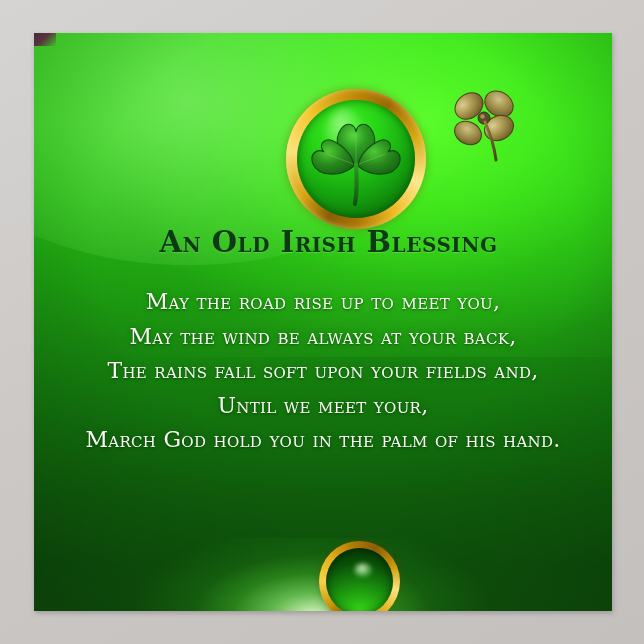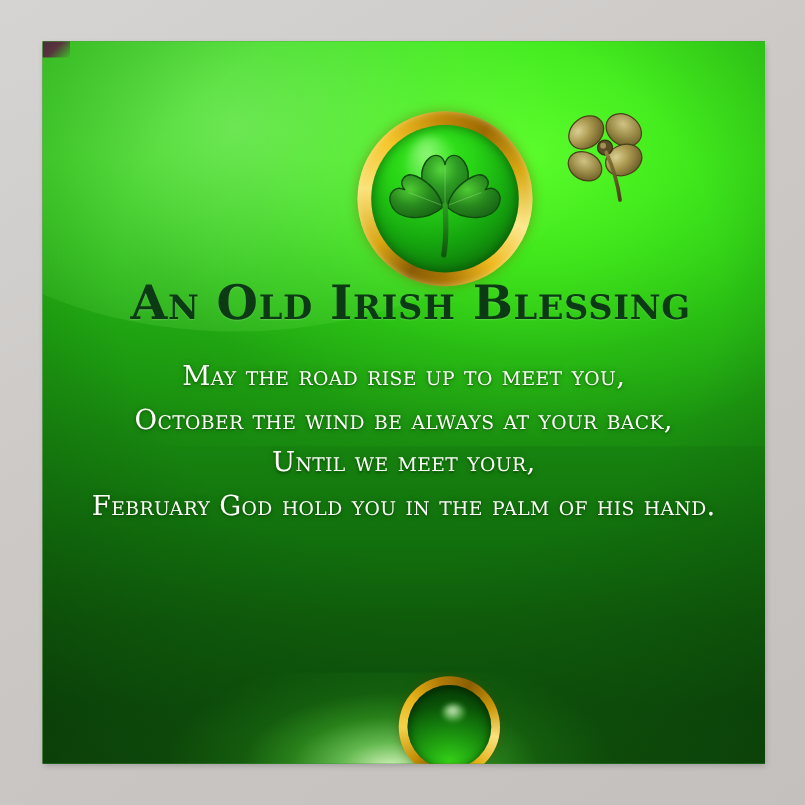--- a/index.html
+++ b/index.html
@@ -238,21 +238,21 @@
   }
 
   
   #title {
     position: absolute;
     left: 11px;
     right: 0;
     top: 193px;
     text-align: center;
     font-family: "DejaVu Serif", "Liberation Serif", serif;
-    font-size: 38px;
+    font-size: 29px;
     line-height: 32px;
     font-weight: 700;
     letter-spacing: .5px;
     color: #0b3a14;
     font-variant: small-caps;
     text-shadow: 0 1px 1px rgba(255,255,255,0.18);
     white-space: nowrap;
   }
   #poem {
     position: absolute;
@@ -357,23 +357,24 @@
       <circle cx="38" cy="35" r="6" fill="#5d4a28" stroke="#3a2f14" stroke-width="1"></circle>
       <circle cx="36.5" cy="33.5" r="2.3" fill="#b7a25c" opacity=".8"></circle>
 
       <path d="M39 39 C44 50 48 62 50 77" fill="none" stroke="url(#gstem)" stroke-width="3" stroke-linecap="round"></path>
     </svg>
 
     <div id="title">An Old Irish Blessing</div>
 
     <div id="poem">
       <div class="line">May the road rise up to meet you,</div>
-      <div class="line">October the wind be always at your back,</div>
+      <div class="line">May the wind be always at your back,</div>
+      <div class="line">The rains fall soft upon your fields and,</div>
       <div class="line">Until we meet your,</div>
-      <div class="line">February God hold you in the palm of his hand.</div>
+      <div class="line">March God hold you in the palm of his hand.</div>
     </div>
 
     <div id="bottom-orb">
       <div class="orb-ring"></div>
       <div class="orb-glass">
         <div class="hl"></div>
       </div>
     </div>
 
   </div>

